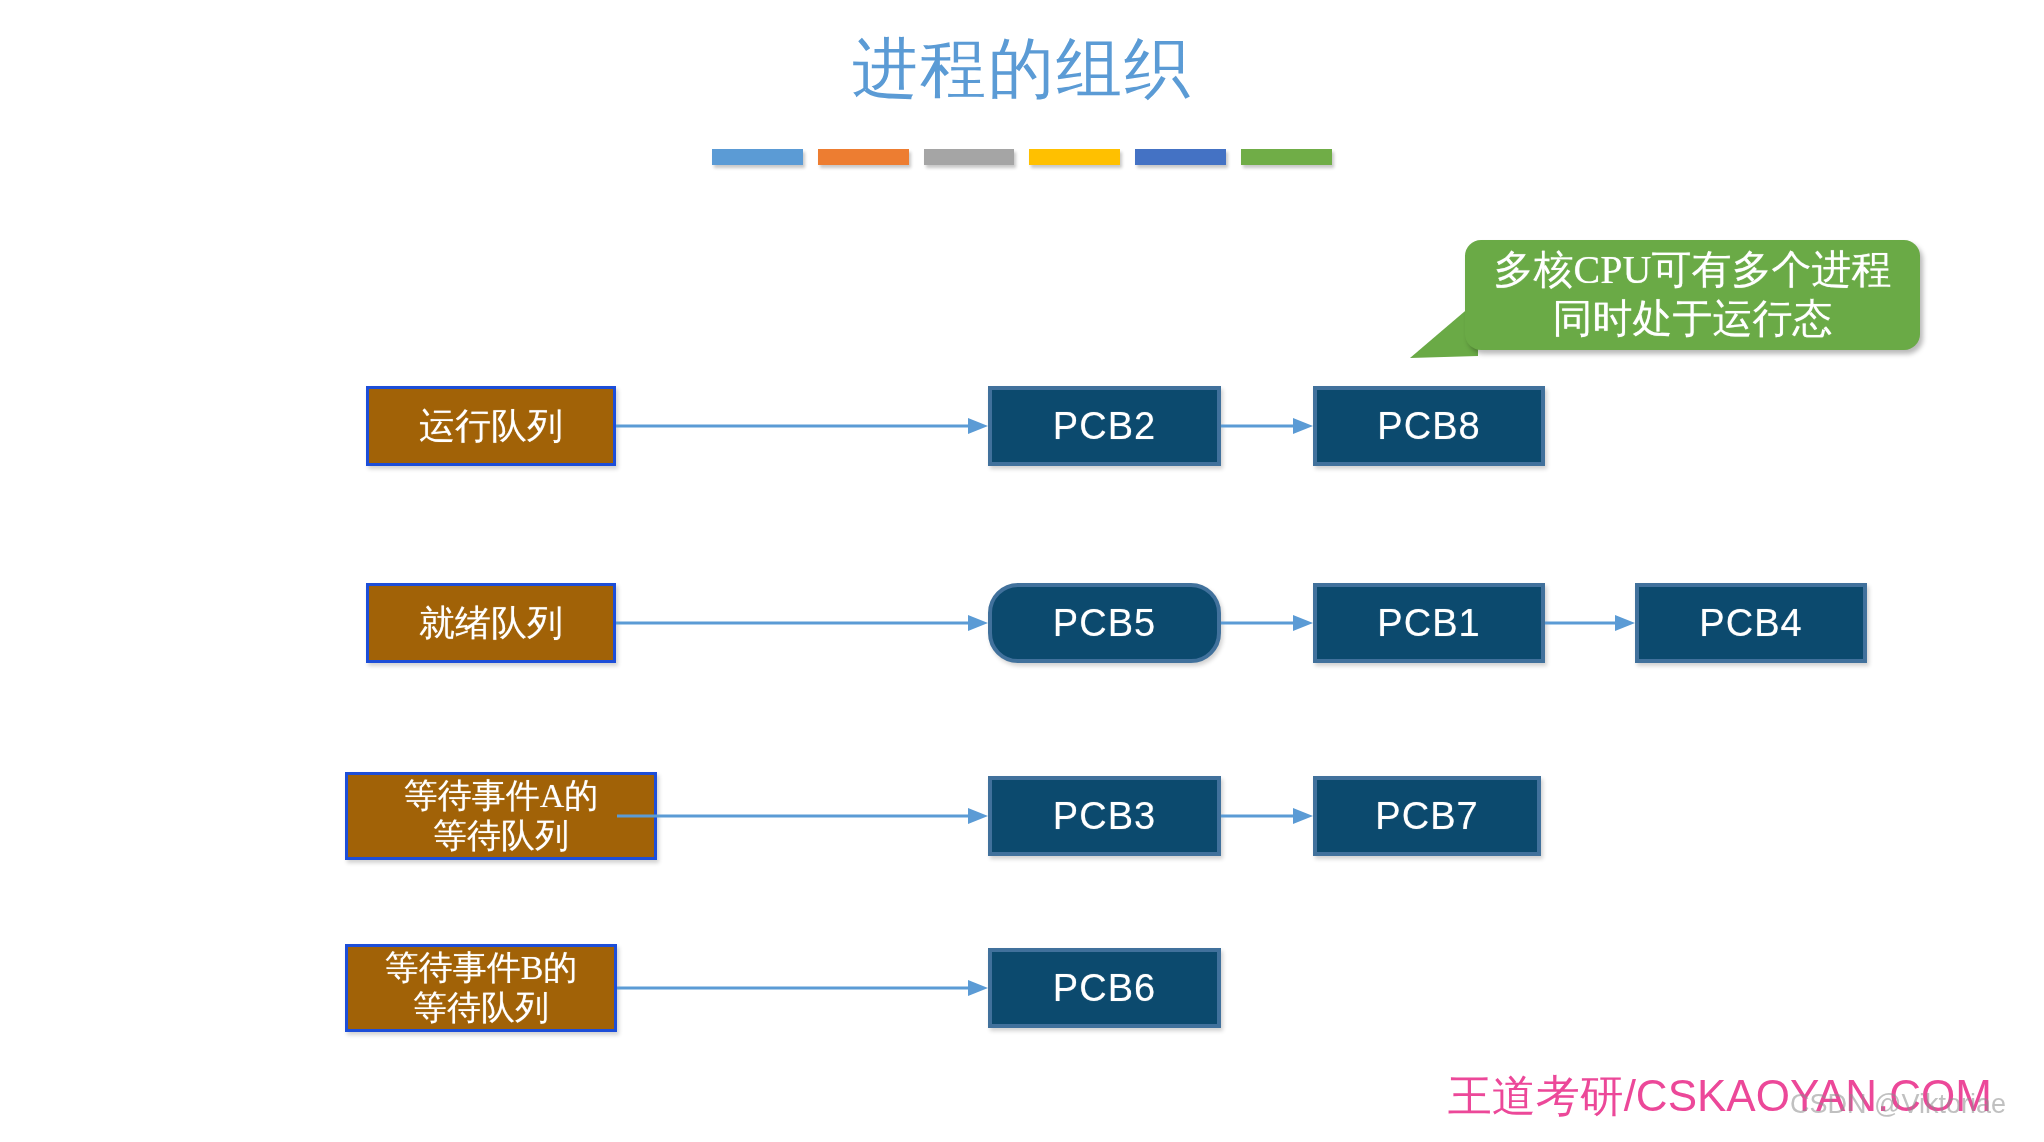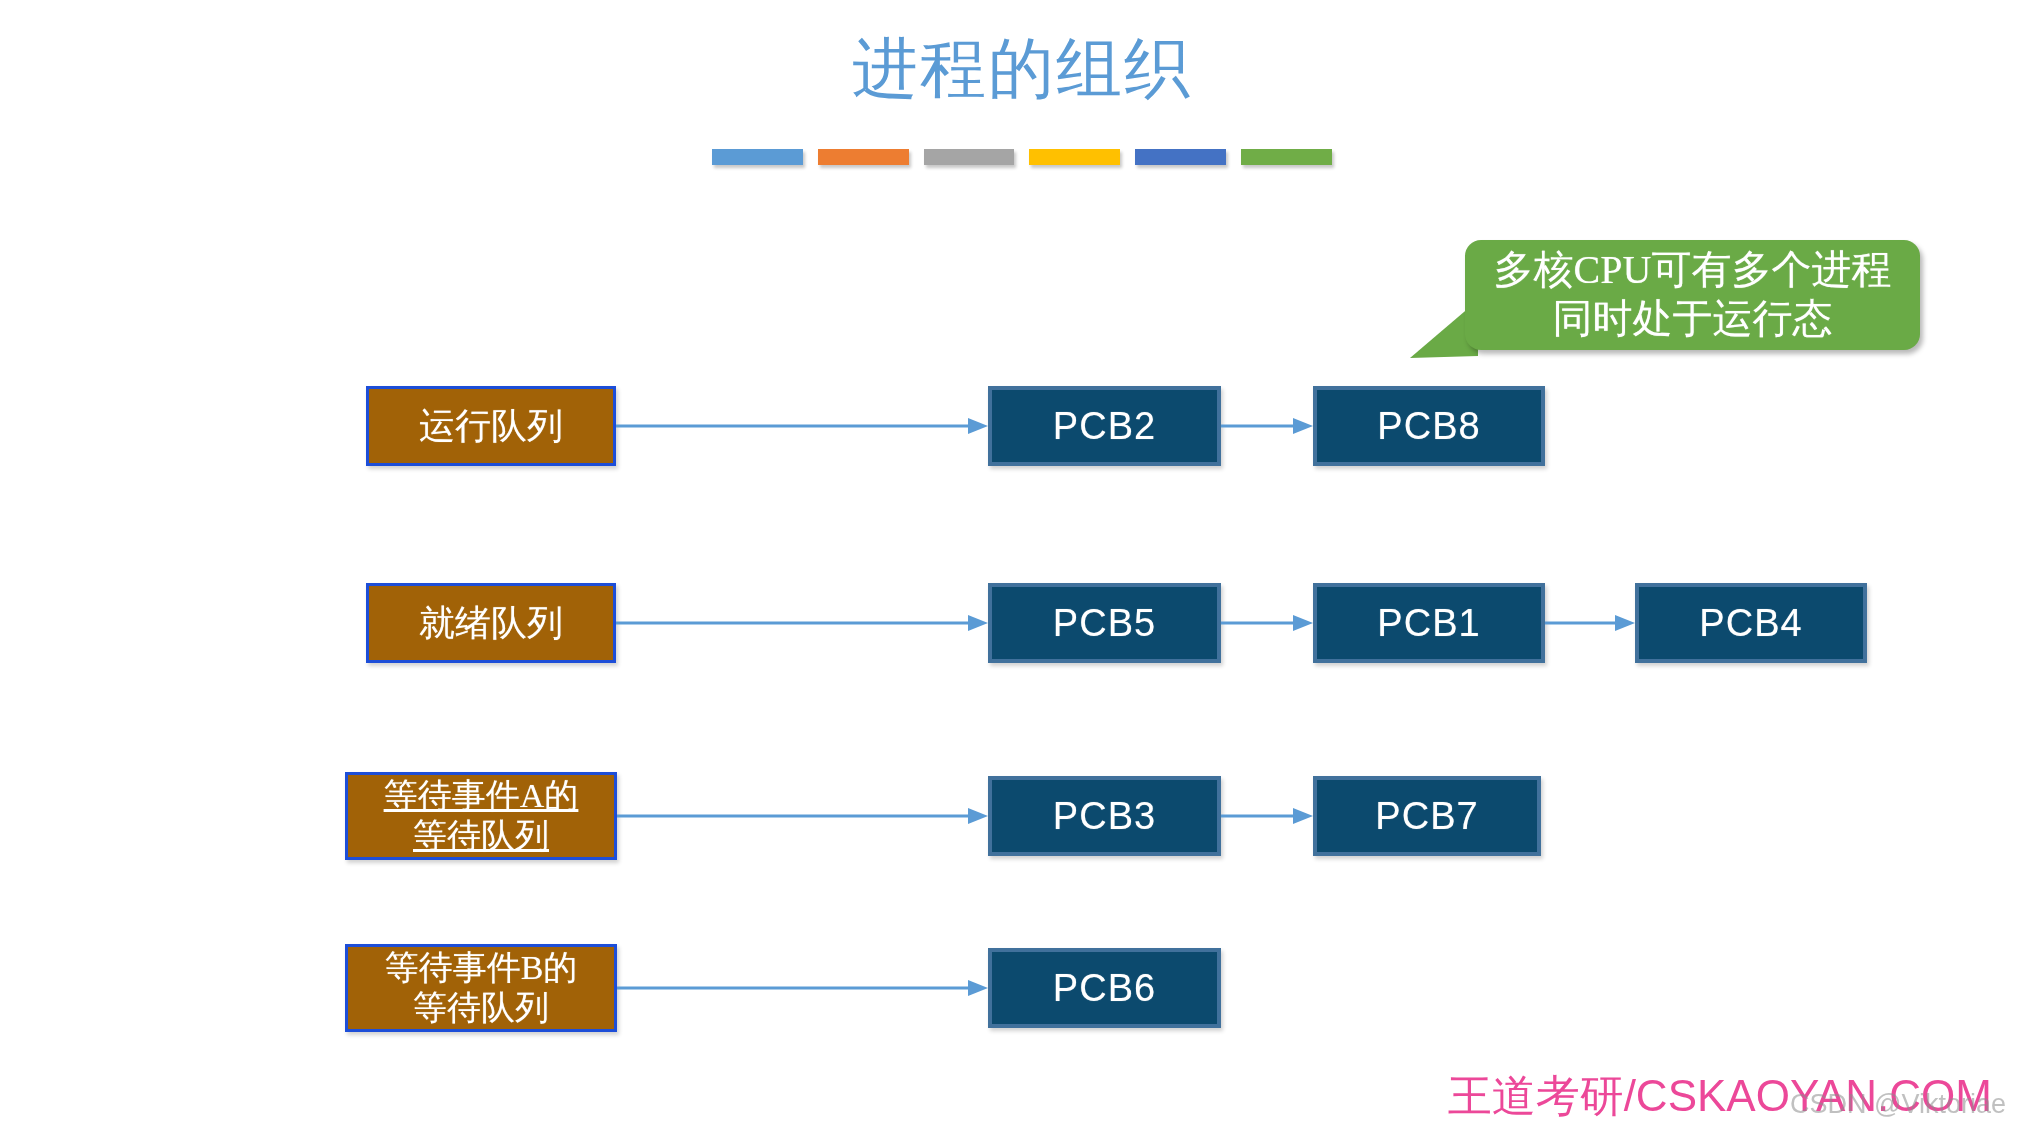--- a/index.html
+++ b/index.html
@@ -192,41 +192,41 @@
 
   <div class="node queue-node" style="left:366px; top:583px; width:250px; height:80px;">就绪队列</div>
 
   <div class="connector" style="left:616px; top:611px; width:372px;">
     <svg width="372" height="24" viewBox="0 0 372 24">
       <line x1="0" y1="12" x2="352" y2="12" stroke="#5b9bd5" stroke-width="3"></line>
       <polygon points="352,4 372,12 352,20" fill="#5b9bd5"></polygon>
     </svg>
   </div>
 
-  <div class="node pcb-node" style="left:988px; top:583px; width:233px; height:80px;">PCB5</div>
+  <div class="node pcb-node" style="left:988px; top:583px; width:233px; height:80px;border-radius:30px;">PCB5</div>
 
   <div class="connector" style="left:1221px; top:611px; width:92px;">
     <svg width="92" height="24" viewBox="0 0 92 24">
       <line x1="0" y1="12" x2="72" y2="12" stroke="#5b9bd5" stroke-width="3"></line>
       <polygon points="72,4 92,12 72,20" fill="#5b9bd5"></polygon>
     </svg>
   </div>
 
   <div class="node pcb-node" style="left:1313px; top:583px; width:232px; height:80px;">PCB1</div>
 
   <div class="connector" style="left:1545px; top:611px; width:90px;">
     <svg width="90" height="24" viewBox="0 0 90 24">
       <line x1="0" y1="12" x2="70" y2="12" stroke="#5b9bd5" stroke-width="3"></line>
       <polygon points="70,4 90,12 70,20" fill="#5b9bd5"></polygon>
     </svg>
   </div>
 
   <div class="node pcb-node" style="left:1635px; top:583px; width:232px; height:80px;">PCB4</div>
 
-  <div class="node queue-node" style="left:345px; top:772px; width:272px; height:88px; font-size:34px;text-decoration:underline;">等待事件A的
+  <div class="node queue-node" style="left:345px; top:772px; width:312px; height:88px; font-size:34px;">等待事件A的
 等待队列</div>
 
   <div class="connector" style="left:617px; top:804px; width:371px;">
     <svg width="371" height="24" viewBox="0 0 371 24">
       <line x1="0" y1="12" x2="351" y2="12" stroke="#5b9bd5" stroke-width="3"></line>
       <polygon points="351,4 371,12 351,20" fill="#5b9bd5"></polygon>
     </svg>
   </div>
 
   <div class="node pcb-node" style="left:988px; top:776px; width:233px; height:80px;">PCB3</div>

